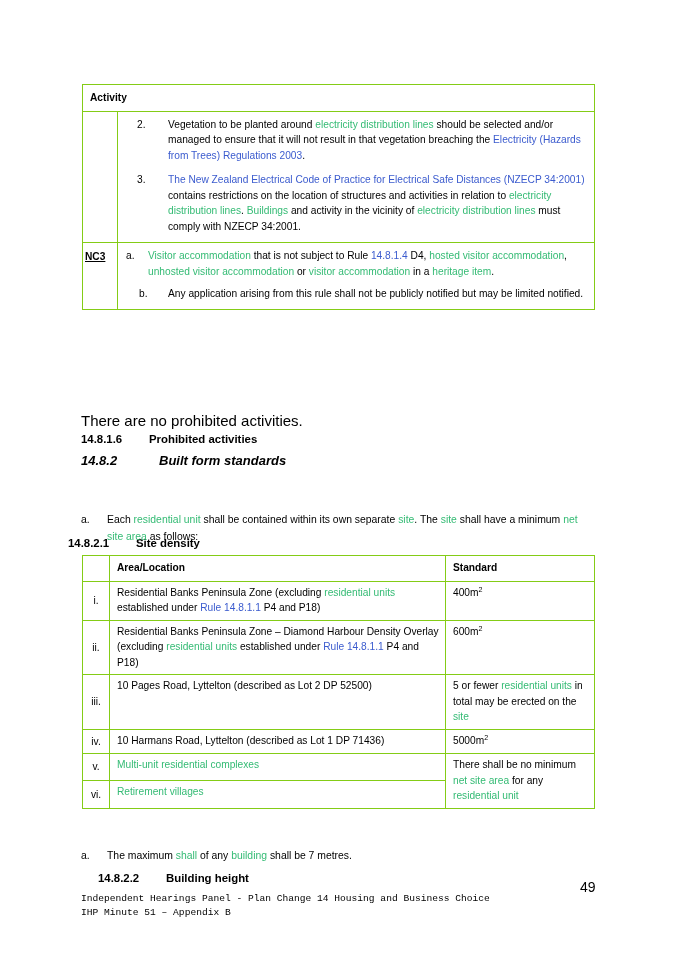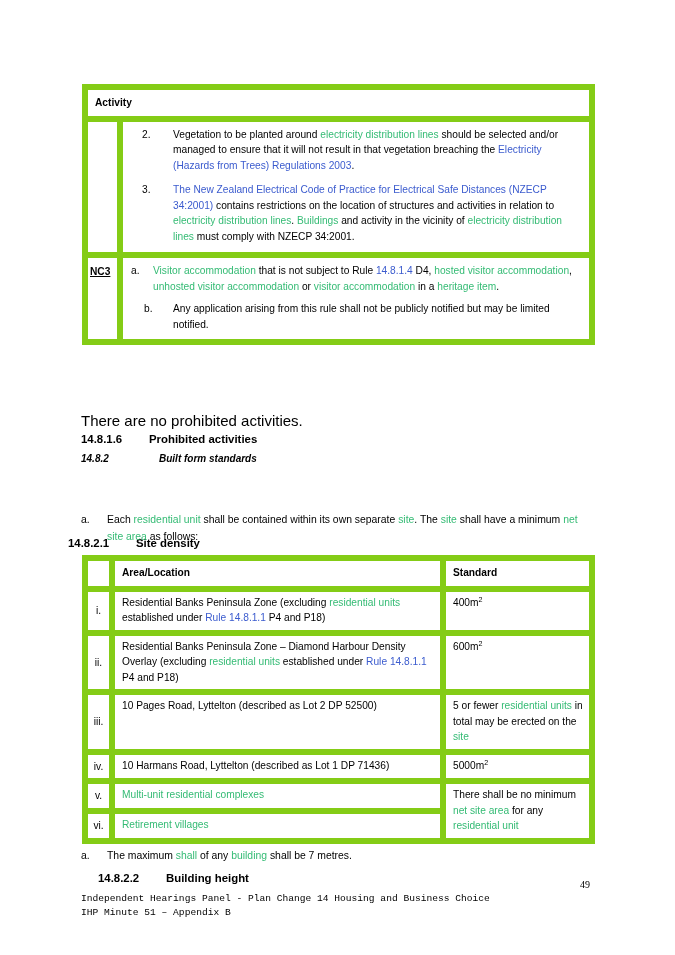--- a/index.html
+++ b/index.html
@@ -25,21 +25,21 @@
   }
 
   
   .doc-table {
     border-collapse: collapse;
     table-layout: fixed;
     font-size: 10.2px;
     line-height: 1.52;
   }
   .doc-table td, .doc-table th {
-    border: 6px solid #84cc16;
+    border: 1px solid #84cc16;
     vertical-align: top;
     padding: 4px 5px 5px 6px;
     text-align: left;
     font-weight: normal;
   }
   .doc-table th {
     font-weight: bold;
   }
 
   .grn { color: #34bb74; }
@@ -106,21 +106,21 @@
   .h3 {
     position: absolute;
     font-size: 11.4px;
     font-weight: bold;
     white-space: nowrap;
   }
   .h3 .num { display: inline-block; width: 68px; margin-top: 44px; }
 
   .h2 {
     position: absolute;
-    font-size: 10px;
+    font-size: 13px;
     font-weight: bold;
     font-style: italic;
     white-space: nowrap;
   }
   .h2 .num { display: inline-block; width: 78px; }
 
   .para {
     position: absolute;
     font-size: 15px;
     line-height: 1.62;
@@ -151,22 +151,22 @@
     text-align: center;
     vertical-align: middle;
     padding: 4px 2px;
   }
   #table-density th { padding: 4px 6px 5px 7px; }
   #table-density td { padding: 3px 6px 4px 7px; }
 
   
   .pagenum {
     position: absolute;
-    font-family: Liberation Serif, serif;
-    font-size: 10px;
+    font-family: Liberation Sans, sans-serif;
+    font-size: 14px;
   }
   .footer {
     position: absolute;
     font-family: Liberation Mono, monospace;
     font-size: 9.6px;
     line-height: 1.42;
     white-space: nowrap;
   }
   sup { font-size: 0.7em; vertical-align: super; line-height: 0; }
 </style>

